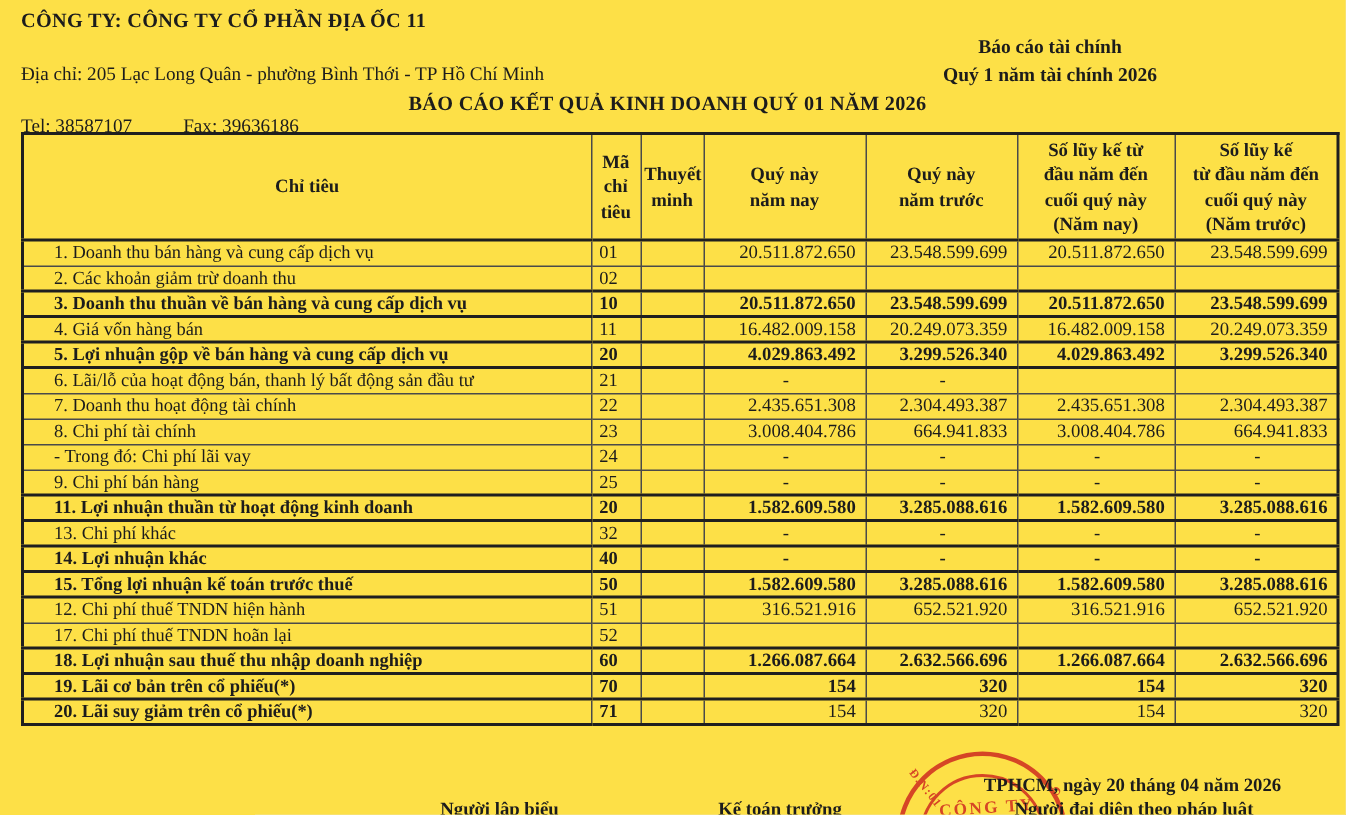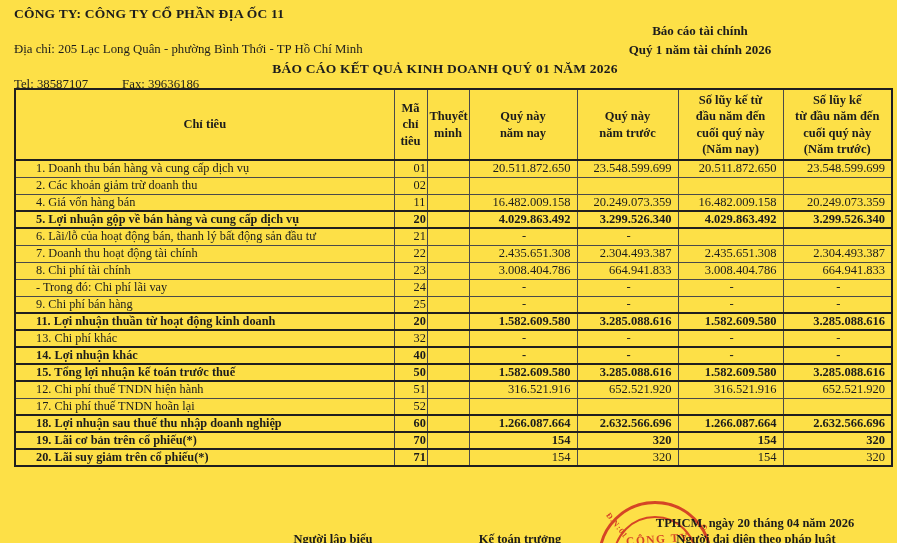--- a/index.html
+++ b/index.html
@@ -23,21 +23,21 @@
     border:2px solid #1f1f1f;
   }
   .report th, .report td { border:1px solid #4a4a4a; }
   .report thead th {
     font-weight:bold; font-size:12.5px; text-align:center; vertical-align:middle;
     white-space:pre-line; line-height:1.3; height:68px; padding:2px;
     border-bottom:2px solid #1f1f1f;
   }
   .report tbody td { font-size:12.3px; height:17px; vertical-align:middle; padding:0 2px; }
   .report td.label { text-align:left; padding-left:20px; white-space:nowrap; overflow:hidden; }
-  .report td.code  { text-align:left; padding-left:19px; }
+  .report td.code  { text-align:left; padding-left:5px; }
   .report td.val   { text-align:right; padding-right:6px; font-size:12.5px; }
   .report td.dash  { text-align:center; padding-right:0; }
   tr.lbold td.label, tr.lbold td.code { font-weight:bold; }
   tr.vbold td.val { font-weight:bold; }
   tr.strong td { border-top:2px solid #1f1f1f; border-bottom:2px solid #1f1f1f; }
 
   .date-line { position:absolute; left:595px; top:516px; width:320px; text-align:center;
                font-weight:bold; font-size:12.5px; z-index:4; }
   .sig { position:absolute; top:532px; font-size:12.5px; font-weight:bold; text-align:center; z-index:4; }
   .sig-preparer { left:253px; width:160px; }
@@ -117,20 +117,29 @@
         </tr>
         <tr>
           <td class="label">2. Các khoản giảm trừ doanh thu</td>
           <td class="code">02</td>
           <td class="note"></td>
           <td class="val"></td>
           <td class="val"></td>
           <td class="val"></td>
           <td class="val"></td>
         </tr>
+        <tr class="lbold strong vbold">
+          <td class="label">3. Doanh thu thuần về bán hàng và cung cấp dịch vụ</td>
+          <td class="code">10</td>
+          <td class="note"></td>
+          <td class="val">20.511.872.650</td>
+          <td class="val">23.548.599.699</td>
+          <td class="val">20.511.872.650</td>
+          <td class="val">23.548.599.699</td>
+        </tr>
         <tr>
           <td class="label">4. Giá vốn hàng bán</td>
           <td class="code">11</td>
           <td class="note"></td>
           <td class="val">16.482.009.158</td>
           <td class="val">20.249.073.359</td>
           <td class="val">16.482.009.158</td>
           <td class="val">20.249.073.359</td>
         </tr>
         <tr class="lbold strong vbold">

